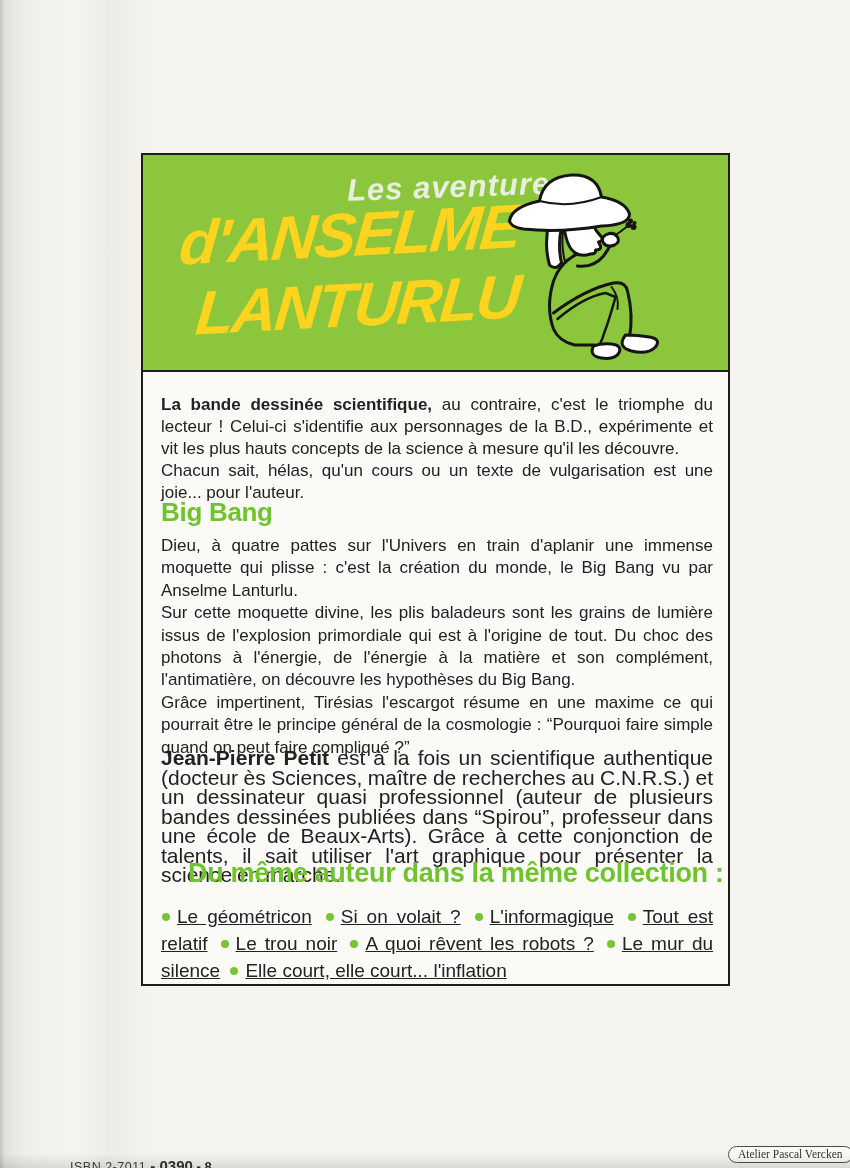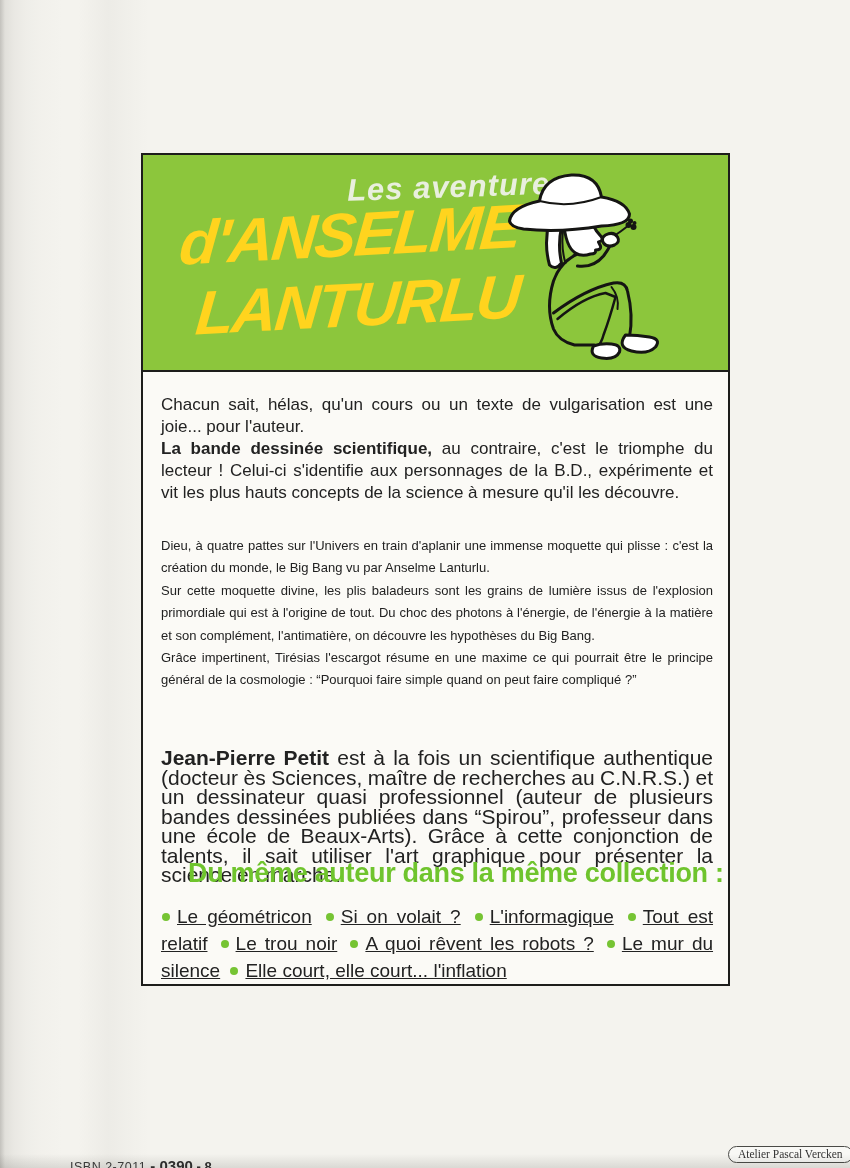--- a/index.html
+++ b/index.html
@@ -62,21 +62,21 @@
   .intro b { font-weight:700; }
 
   .h-green {
     color:#6fc42d; font-weight:700; letter-spacing:-.3px;
     white-space:nowrap;
   }
   .h-bigbang { top:123px; font-size:26px; }
   .h-collection { top:484px; font-size:27px;margin-left:27px; }
 
   .bb { top:161px; }
-  .bb p { font-size:13px; line-height:22.4px; text-align:justify; }
+  .bb p { font-size:17px; line-height:22.4px; text-align:justify; }
 
   .author { top:374px; font-size:21px; line-height:19.5px; text-align:justify; word-spacing:-1px; }
   .author b { font-weight:700; }
 
   .books { top:529px; font-size:19px; line-height:27px; text-align:justify; color:#222; }
   .books .dot {
     display:inline-block; width:8px; height:8px; border-radius:50%;
     background:#76c433; margin:0 7px 1px 1px; vertical-align:middle;
   }
   .book-item { margin-right:4px;text-decoration:underline; }
@@ -144,24 +144,25 @@
             <circle cx="136" cy="56" r="3"></circle>
             <circle cx="133" cy="50" r="2.5"></circle>
             <circle cx="137" cy="52" r="2"></circle>
           </g>
         </g>
       </svg>
     </div>
 
     <div class="content">
       <div class="intro">
+        <p><b>La bande dessinée scientifique,</b><span> au contraire, c'est le triomphe du lecteur ! Celui-ci s'identifie aux personnages de la B.D., expérimente et vit les plus hauts concepts de la science à mesure qu'il les découvre.</span></p>
         <p>Chacun sait, hélas, qu'un cours ou un texte de vulgarisation est une joie... pour l'auteur.</p>
-        <p><b>La bande dessinée scientifique,</b><span> au contraire, c'est le triomphe du lecteur ! Celui-ci s'identifie aux personnages de la B.D., expérimente et vit les plus hauts concepts de la science à mesure qu'il les découvre.</span></p>
       </div>
 
+      <h2 class="h-green h-bigbang">Big Bang</h2>
 
       <div class="bb">
         <p>Dieu, à quatre pattes sur l'Univers en train d'aplanir une immense moquette qui plisse : c'est la création du monde, le Big Bang vu par Anselme Lanturlu.</p>
         <p>Sur cette moquette divine, les plis baladeurs sont les grains de lumière issus de l'explosion primordiale qui est à l'origine de tout. Du choc des photons à l'énergie, de l'énergie à la matière et son complément, l'antimatière, on découvre les hypothèses du Big Bang.</p>
         <p>Grâce impertinent, Tirésias l'escargot résume en une maxime ce qui pourrait être le principe général de la cosmologie : “Pourquoi faire simple quand on peut faire compliqué ?”</p>
       </div>
 
       <p class="author"><b>Jean-Pierre Petit</b><span> est à la fois un scientifique authentique (docteur ès Sciences, maître de recherches au C.N.R.S.) et un dessinateur quasi professionnel (auteur de plusieurs bandes dessinées publiées dans “Spirou”, professeur dans une école de Beaux-Arts). Grâce à cette conjonction de talents, il sait utiliser l'art graphique pour présenter la science en marche.</span></p>
 
       <h2 class="h-green h-collection">Du même auteur dans la même collection :</h2>

